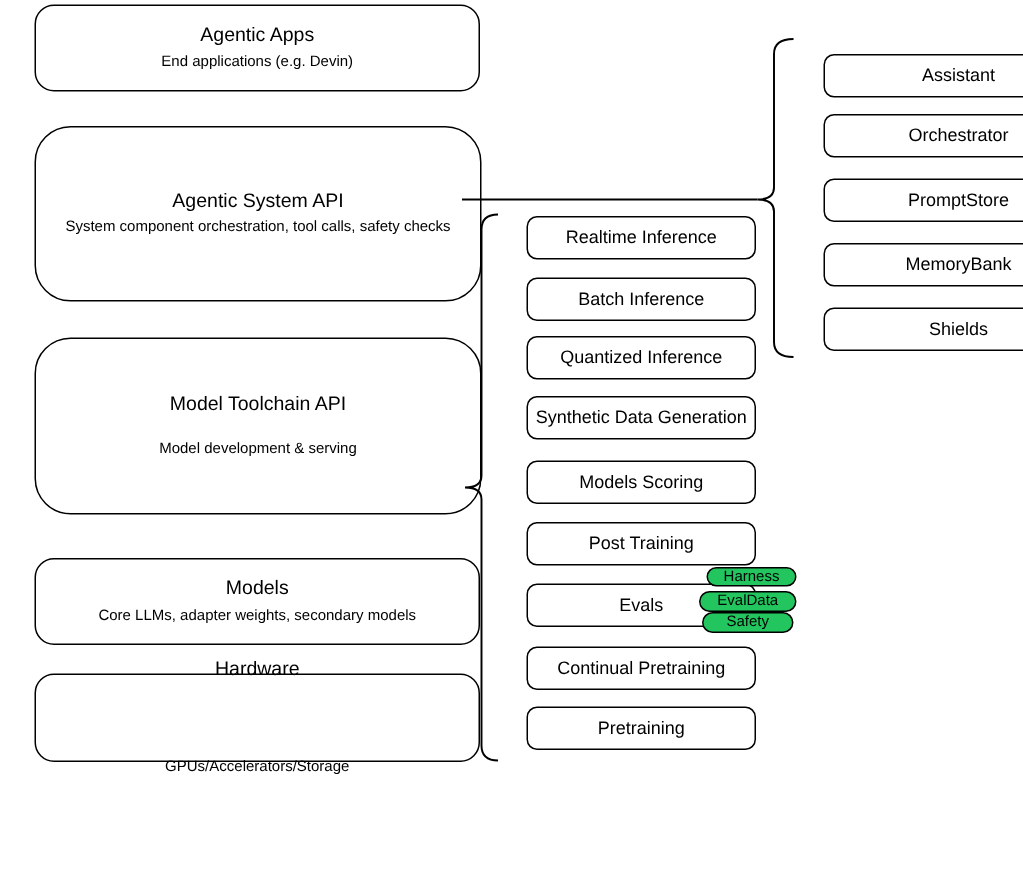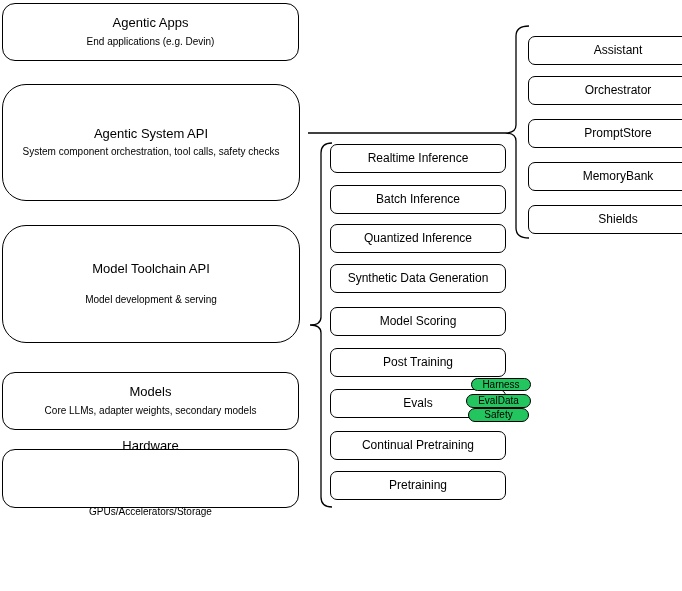--- a/index.html
+++ b/index.html
@@ -15,41 +15,42 @@
   .box {
     position: absolute;
     box-sizing: border-box;
     background: #ffffff;
     border: 1px solid #000000;
     display: flex;
     flex-direction: column;
     align-items: center;
     justify-content: center;
     text-align: center;
+    margin-left: 21px;
   }
   .r-big   { border-radius: 24px; }
   .r-med   { border-radius: 13px; }
   .r-small { border-radius: 7px; }
   .title    { font-size: 13px; line-height: 1.15; }
   .subtitle { font-size: 10px; line-height: 1.2; margin-top: 5px; }
   .label    { font-size: 12px; line-height: 1.1; }
   .pill {
     position: absolute;
     box-sizing: border-box;
     background: #22c55e;
     border: 1px solid #000000;
     border-radius: 999px;
     display: flex;
     align-items: center;
     justify-content: center;
     font-size: 10px;
     line-height: 1;
     z-index: 3;
   }
-  .mid-box { left: 330px; width: 176px; height: 29px; z-index: 2; }
+  .mid-box { left: 330px; width: 153px; height: 29px; z-index: 2; }
   .right-box { left: 528px; width: 180px; height: 29px; z-index: 2; align-items: center; }
   #overlay {
     position: absolute;
     left: 0; top: 0;
     width: 682px; height: 591px;
     z-index: 1;
     pointer-events: none;
   }
   #overlay path { fill: none; stroke: #000000; stroke-width: 1.3; }
 </style>
@@ -96,21 +97,21 @@
   <div class="box r-small mid-box" style="top:185px;">
     <div class="label">Batch Inference</div>
   </div>
   <div class="box r-small mid-box" style="top:224px;">
     <div class="label">Quantized Inference</div>
   </div>
   <div class="box r-small mid-box" style="top:264px;">
     <div class="label">Synthetic Data Generation</div>
   </div>
   <div class="box r-small mid-box" style="top:307px;">
-    <div class="label">Model Scoring</div>
+    <div class="label">Models Scoring</div>
   </div>
   <div class="box r-small mid-box" style="top:348px;">
     <div class="label">Post Training</div>
   </div>
   <div class="box r-small mid-box" style="top:389px;">
     <div class="label">Evals</div>
   </div>
   <div class="box r-small mid-box" style="top:431px;">
     <div class="label">Continual Pretraining</div>
   </div>

